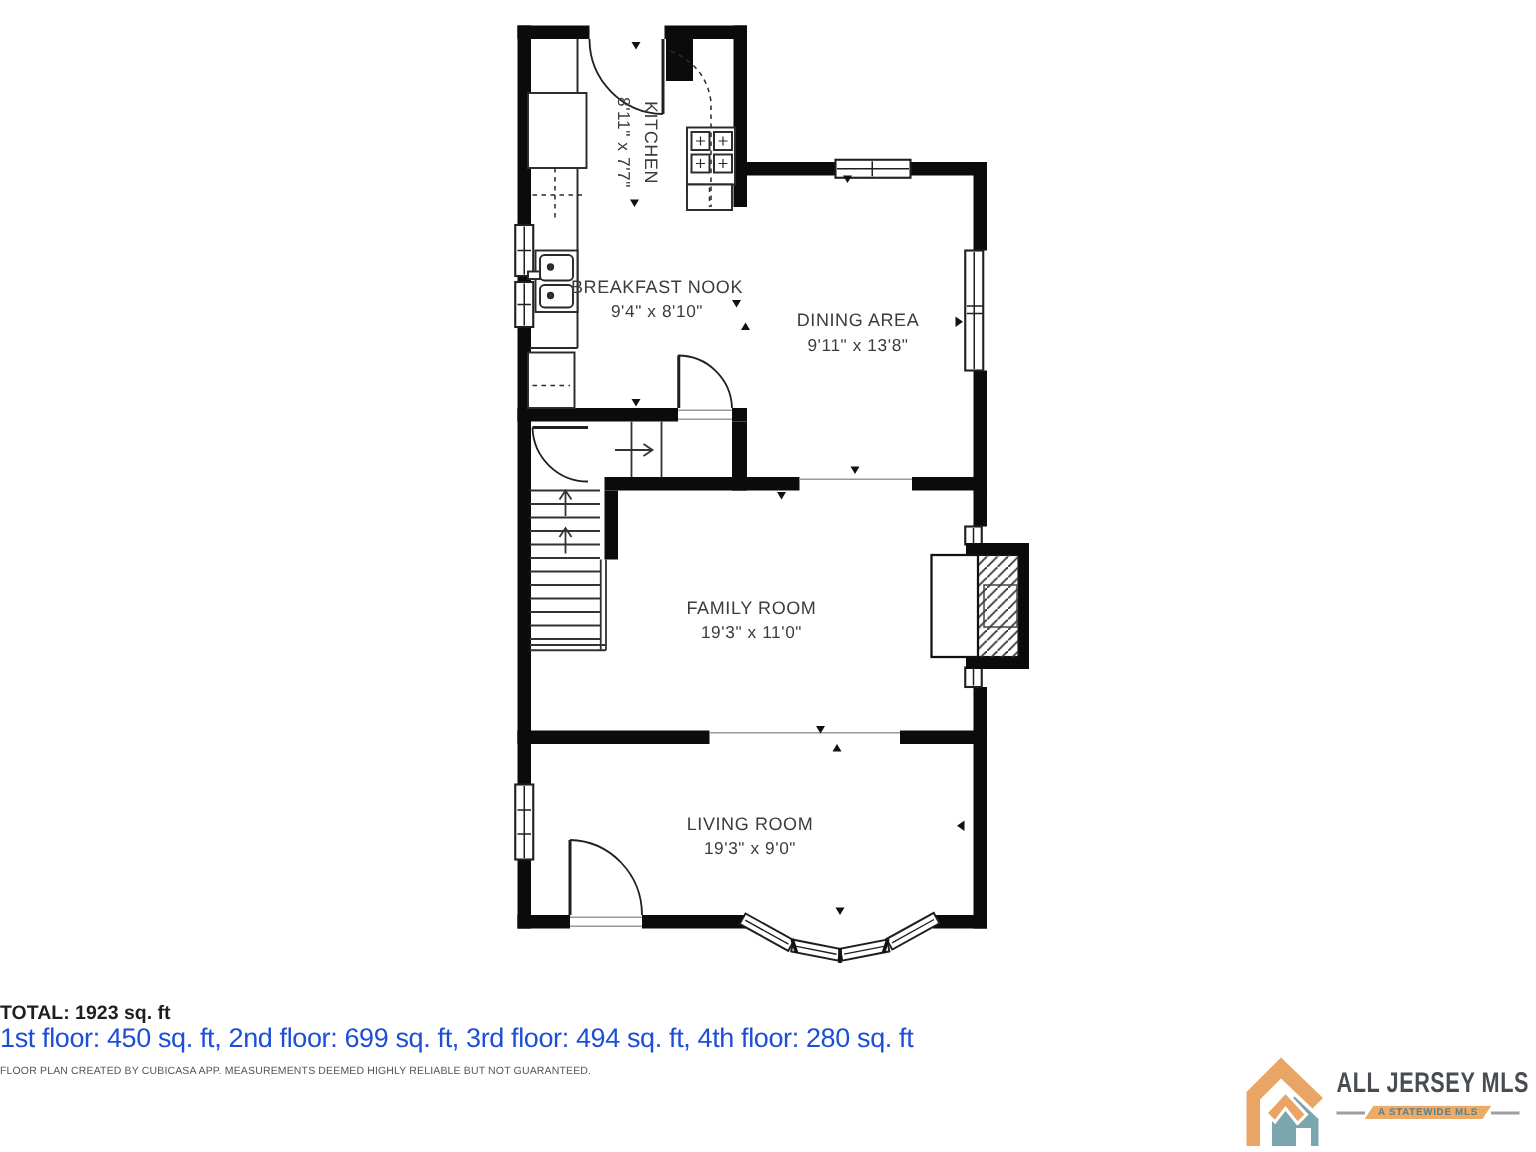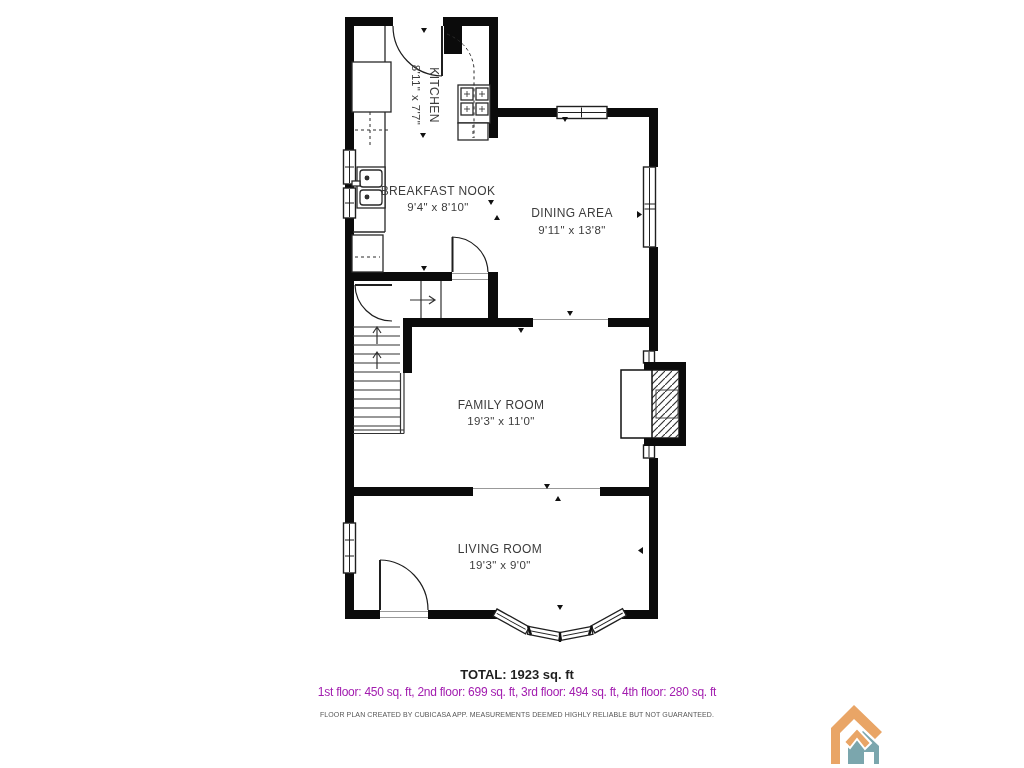--- a/index.html
+++ b/index.html
@@ -2,23 +2,23 @@
 <html><head>
 <meta charset="utf-8">
 <style>
   html,body{margin:0;padding:0;background:#fff;}
   .canvas{position:relative;width:1024px;height:768px;background:#ffffff;overflow:hidden;
           font-family:"Liberation Sans",sans-serif;color:#3c3c3c;}
   .plan-svg{position:absolute;left:0;top:0;}
   svg text{fill:#3c3c3c;font-family:"Liberation Sans",sans-serif;letter-spacing:.4px;}
   svg text.room{font-size:12px;}
   svg text.dims{font-size:11.5px;}
-  .summary{position:absolute;left:0;top:668px;width:984px;text-align:center;line-height:14.6px;padding-left:25px;}
+  .summary{position:absolute;left:0;top:668px;width:984px;text-align:left;line-height:14.6px;}
   .summary .total{font-size:13px;font-weight:bold;color:#1f1f1f;margin-bottom:2px;}
-  .summary .line{font-size:12px;letter-spacing:-0.25px;color:#a21caf;}
+  .summary .line{font-size:18px;letter-spacing:-0.25px;color:#1d4ed8;}
   .summary .disclaimer{font-size:7px;letter-spacing:.1px;color:#555;margin-top:9px;}
   .brand{position:absolute;left:829px;top:701px;width:190px;height:66px;display:flex;align-items:flex-start;}
   .brand-icon{width:58px;height:64px;flex:0 0 58px;}
   .brand-right{margin-left:4px;padding-top:11px;width:126px;}
   .brand-name{font-size:19px;font-weight:bold;color:#474d52;white-space:nowrap;
               transform:scaleX(.76);transform-origin:left center;letter-spacing:.5px;}
   .brand-ribbon{display:flex;align-items:center;margin-top:3px;width:122px;}
   .ribbon-line{flex:1;height:2px;background:#9a9fa3;}
   .ribbon-banner{flex:0 0 auto;background:#ecab67;color:#57828c;font-size:6.5px;font-weight:bold;
                  padding:1px 9px;letter-spacing:.5px;clip-path:polygon(6px 0,100% 0,calc(100% - 6px) 100%,0 100%);}
@@ -215,15 +215,23 @@
     <div class="disclaimer">FLOOR PLAN CREATED BY CUBICASA APP. MEASUREMENTS DEEMED HIGHLY RELIABLE BUT NOT GUARANTEED.</div>
   </div>
 
   <div class="brand">
     <svg class="brand-icon" viewBox="0 0 58 64">
       <path d="M2,63 V27 L25,4 L53,31 L46,38 L25,18 L11,32 V63 Z" fill="#e9a566"></path>
       <path d="M19,45 L34,30 L50,45 V63 H19 Z" fill="#7ba6ad"></path>
       <path d="M15,41 L28,27 L42,42 L36,48 L28,38 L21,47 Z" fill="#e9a566" stroke="#fff" stroke-width="2"></path>
       <rect x="35" y="51" width="10" height="12" fill="#fff"></rect>
     </svg>
+    <div class="brand-right">
+      <div class="brand-name">ALL JERSEY MLS</div>
+      <div class="brand-ribbon">
+        <div class="ribbon-line"></div>
+        <div class="ribbon-banner">A STATEWIDE MLS</div>
+        <div class="ribbon-line"></div>
+      </div>
+    </div>
   </div>
 
 </div>
 
 </body></html>

